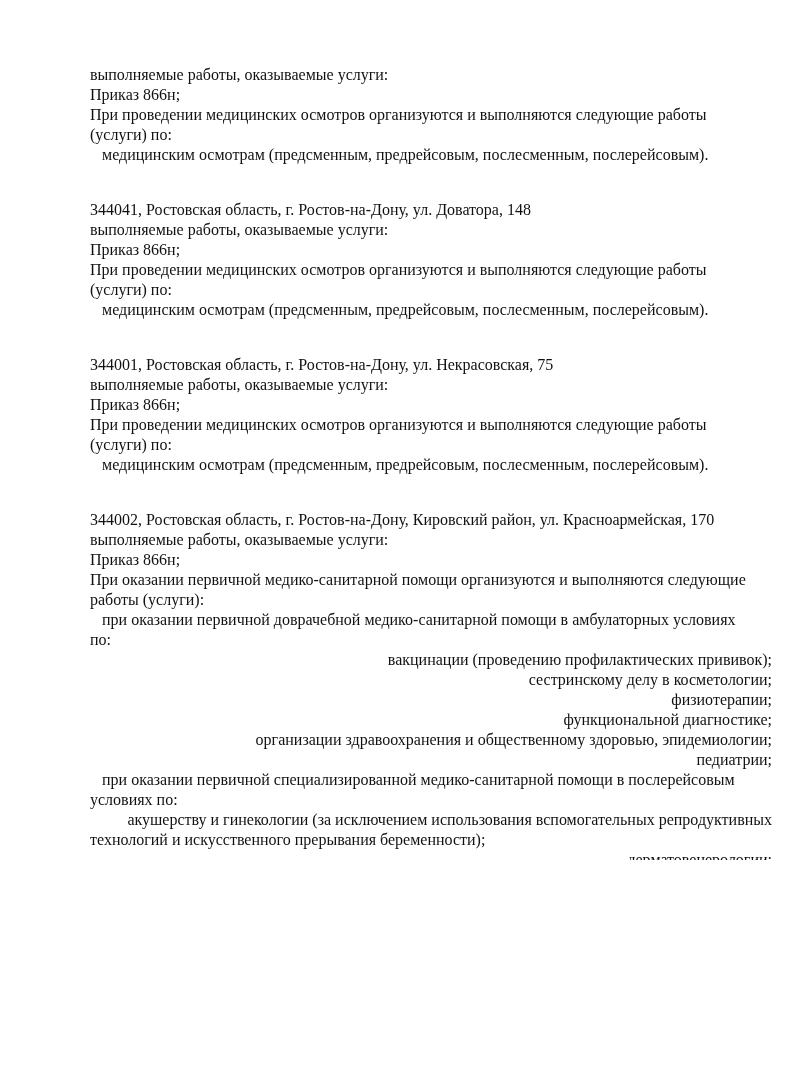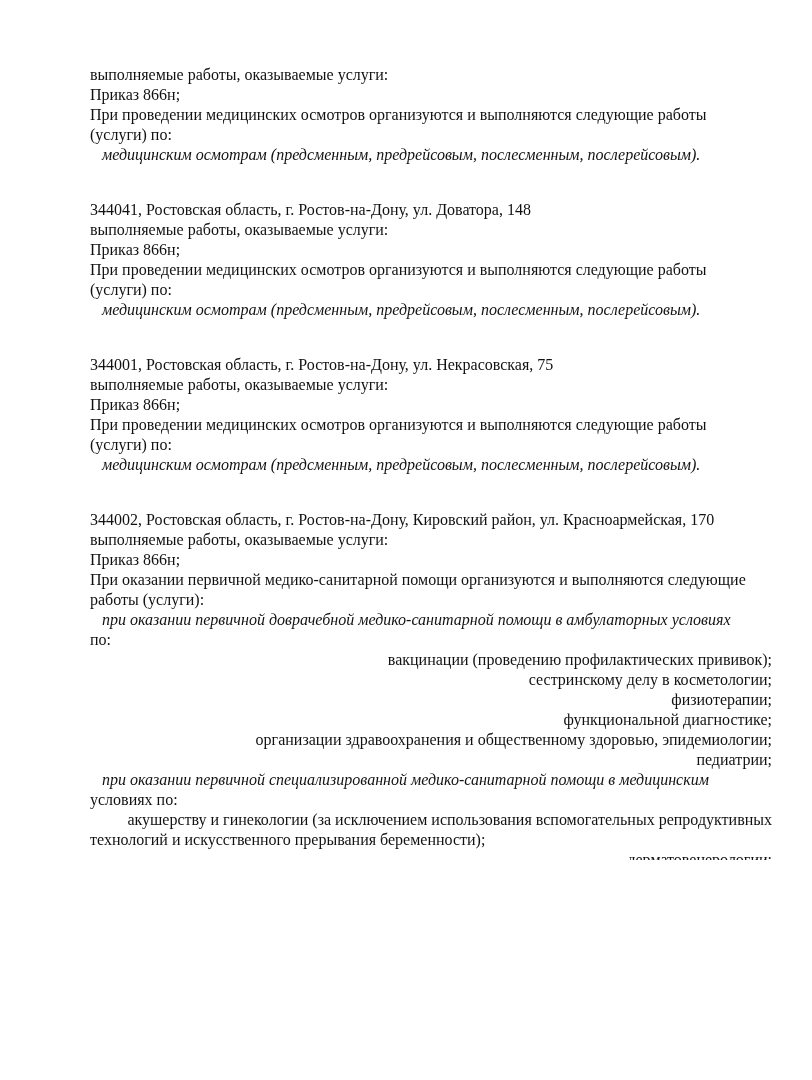--- a/index.html
+++ b/index.html
@@ -20,21 +20,21 @@
     line-height: 20px;
     color: #111111;
   }
   .block { margin: 0; }
   .block + .block { margin-top: 35px; }
   .ln {
     margin: 0;
     padding: 0;
     white-space: pre;
   }
-  .i1 { padding-left: 12px; font-style: italic; }
+  .i1 { padding-left: 12px; }
   .i2 { padding-left: 22px; text-align: right; }
 </style>
 </head>
 <body>
 
 <div class="page">
 
   <div class="block">
     <p class="ln">выполняемые работы, оказываемые услуги:</p>
     <p class="ln">Приказ 866н;</p>
@@ -68,21 +68,21 @@
     <p class="ln">При оказании первичной медико-санитарной помощи организуются и выполняются следующие</p>
     <p class="ln">работы (услуги):</p>
     <p class="ln i1">при оказании первичной доврачебной медико-санитарной помощи в амбулаторных условиях</p>
     <p class="ln">по:</p>
     <p class="ln i2">вакцинации (проведению профилактических прививок);</p>
     <p class="ln i2">сестринскому делу в косметологии;</p>
     <p class="ln i2">физиотерапии;</p>
     <p class="ln i2">функциональной диагностике;</p>
     <p class="ln i2">организации здравоохранения и общественному здоровью, эпидемиологии;</p>
     <p class="ln i2">педиатрии;</p>
-    <p class="ln i1">при оказании первичной специализированной медико-санитарной помощи в медицинским</p>
+    <p class="ln i1">при оказании первичной специализированной медико-санитарной помощи в послерейсовым</p>
     <p class="ln">условиях по:</p>
     <p class="ln i2">акушерству и гинекологии (за исключением использования вспомогательных репродуктивных</p>
     <p class="ln">технологий и искусственного прерывания беременности);</p>
     <p class="ln i2">дерматовенерологии;</p>
     <p class="ln i2">детской хирургии;</p>
     <p class="ln i2">детской эндокринологии;</p>
   </div>
 
 </div>
 

